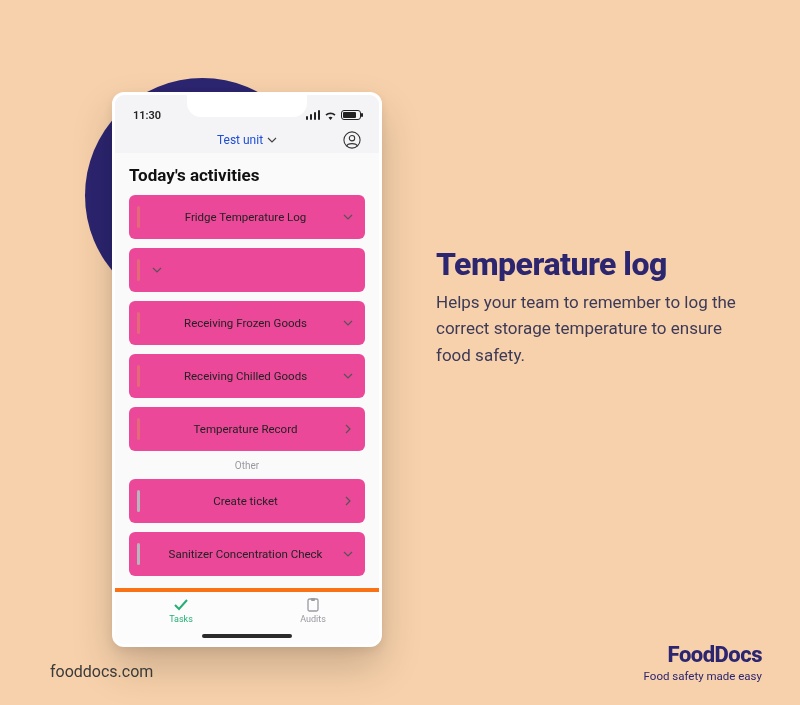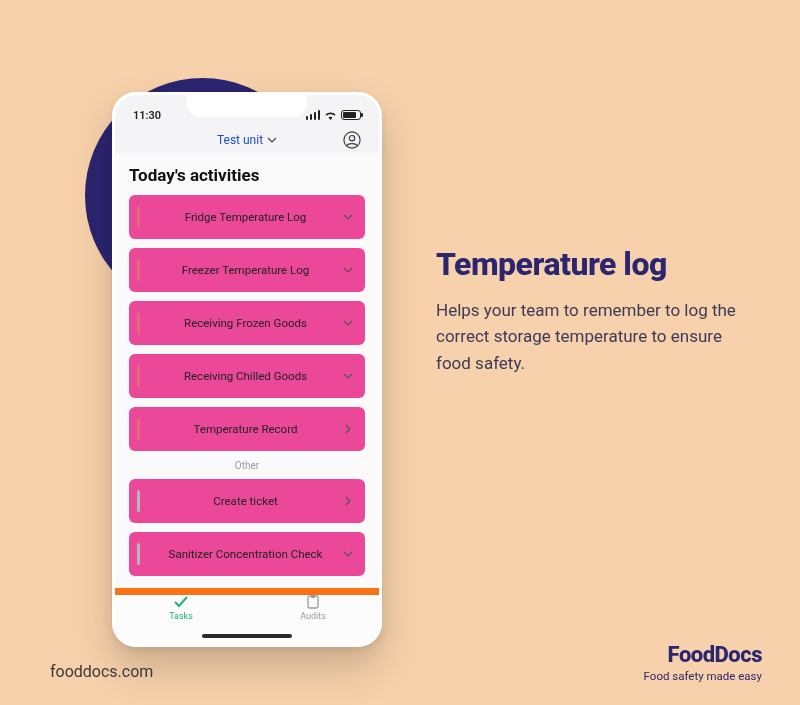--- a/index.html
+++ b/index.html
@@ -22,21 +22,21 @@
   }
 
   
   .phone {
     position: absolute;
     top: 92px;
     left: 112px;
     width: 270px;
     height: 555px;
     background: #f4f4f6;
-    border-radius: 24px;
+    border-radius: 12px;
     border: 3px solid #fff;
     box-shadow: 0 20px 40px rgba(0,0,0,0.18), 0 4px 10px rgba(0,0,0,0.08);
     overflow: hidden;
     display: flex;
     flex-direction: column;
   }
   .phone .notch {
     position: absolute;
     top: 0; left: 50%; transform: translateX(-50%);
     width: 120px; height: 22px;
@@ -144,25 +144,25 @@
   .section-label {
     text-align: center;
     font-size: 10px;
     color: #9a9aa0;
     margin: 6px 0 8px 0;
   }
 
   .bottom-nav {
     height: 56px;
     background: #fcfcfd;
-    border-top: 7px solid #f97316;
+    border-top: 4px solid #f97316;
     display: flex;
     justify-content: space-around;
     align-items: flex-start;
-    padding-top: 0;
+    padding-top: 6px;
     position: relative;
   }
   .nav-item {
     display:flex; flex-direction:column; align-items:center; gap:2px;
     font-size: 9px; color:#9a9aa0;
     width: 70px;
   }
   .nav-item.active { color:#24b074; }
   .nav-item svg { width: 16px; height: 14px; }
   .home-ind {
@@ -174,21 +174,21 @@
   .headline {
     position: absolute;
     top: 245px;
     left: 436px;
     width: 320px;
   }
   .headline h1 {
     font-size: 32px;
     font-weight: 800;
     color: #2c2570;
-    margin-bottom: 14px;
+    margin-bottom: 6px;
     letter-spacing: -0.5px;
   }
   .headline p {
     font-size: 17px;
     line-height: 1.55;
     color: #3d3a58;
   }
 
   
   .footer-url {
@@ -265,21 +265,20 @@
       <div class="label">Fridge Temperature Log</div>
       <div class="chev">
           <svg width="10" height="10" viewBox="0 0 10 10">
             <path d="M1 3 L5 7 L9 3" stroke="#555" stroke-width="1.2" fill="none"></path>
           </svg>
         </div>
     </div>
 
     <div class="activity">
       <div class="bar"></div>
-      <div class="label">Freezer Temperature Log</div>
       <div class="chev">
           <svg width="10" height="10" viewBox="0 0 10 10">
             <path d="M1 3 L5 7 L9 3" stroke="#555" stroke-width="1.2" fill="none"></path>
           </svg>
         </div>
     </div>
 
     <div class="activity">
       <div class="bar"></div>
       <div class="label">Receiving Frozen Goods</div>

